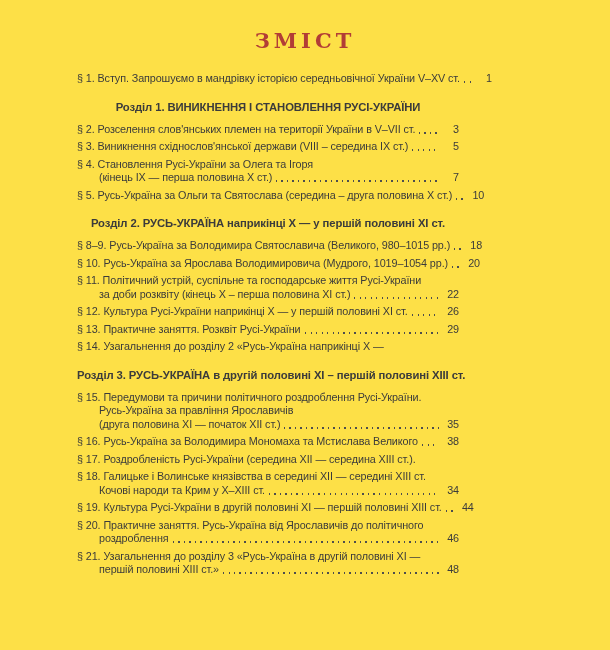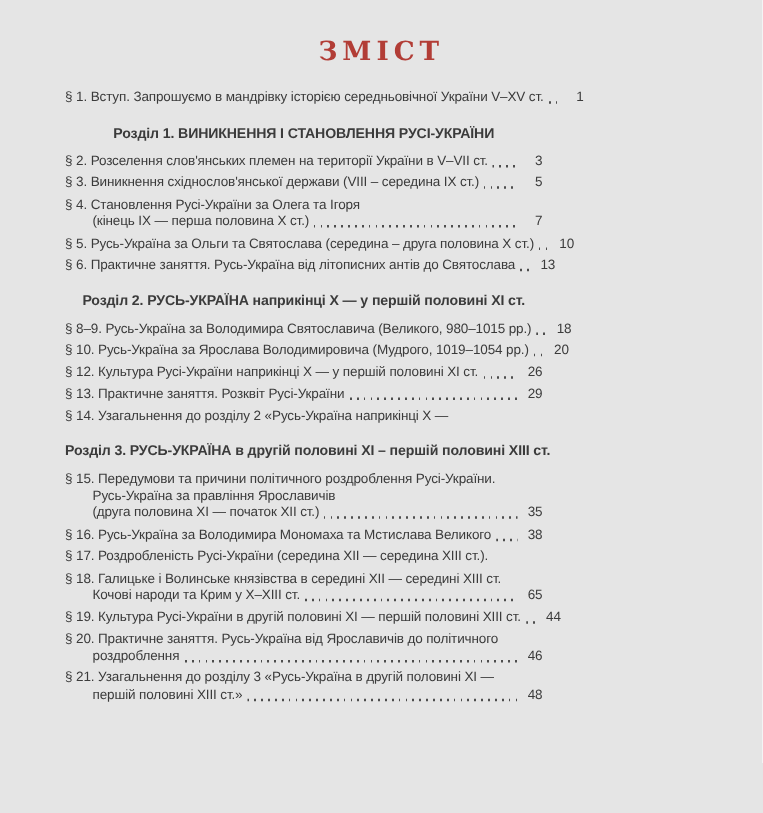--- a/index.html
+++ b/index.html
@@ -4,38 +4,38 @@
 <style>
   html, body {
     margin: 0;
     padding: 0;
     background: #ffffff;
   }
   .page {
     position: relative;
     width: 610px;
     height: 650px;
-    background: #e5e5e5;
+    background: #fde047;
     overflow: hidden;
     font-family: "Liberation Sans", sans-serif;
     color: #3b3b3b;
   }
   .title {
     margin: 0;
     padding-top: 30px;
     text-align: center;
     font-family: "DejaVu Serif", serif;
     font-weight: bold;
     font-size: 21px;
     line-height: 22px;
     letter-spacing: 4px;
   }
   .toc {
     width: 382px;
-    margin-left: 52px;
+    margin-left: 77px;
     margin-top: 20px;
     font-size: 10.8px;
     letter-spacing: -0.1px;
   }
   .section-heading {
     text-align: center;
     font-weight: bold;
     font-size: 11.3px;
     line-height: 14px;
     margin: 14px 0 9px 0;
@@ -112,42 +112,43 @@
             <span class="pg">7</span>
           </div>
         </div>
         <div class="toc-entry">
           <div class="line row">
             <span class="txt">§ 5. Русь-Україна за Ольги та Святослава (середина – друга половина X ст.)</span>
             <span class="dots"></span>
             <span class="pg">10</span>
           </div>
         </div>
-        <div class="toc-entry">
-          <div class="line row">
-            <span class="txt">§ 6. Практичне заняття. Русь-Україна від літописних антів до Святослава</span>
-            <span class="dots"></span>
-            <span class="pg">13</span>
-          </div>
-        </div>
       </div>
       <div class="toc-section">
         <div class="section-heading">Розділ 2. РУСЬ-УКРАЇНА наприкінці X — у першій половині XI ст.</div>
         <div class="toc-entry">
           <div class="line row">
             <span class="txt">§ 8–9. Русь-Україна за Володимира Святославича (Великого, 980–1015 рр.)</span>
             <span class="dots"></span>
             <span class="pg">18</span>
           </div>
         </div>
         <div class="toc-entry">
           <div class="line row">
             <span class="txt">§ 10. Русь-Україна за Ярослава Володимировича (Мудрого, 1019–1054 рр.)</span>
             <span class="dots"></span>
             <span class="pg">20</span>
+          </div>
+        </div>
+        <div class="toc-entry">
+          <div class="line"><span class="txt">§ 11. Політичний устрій, суспільне та господарське життя Русі-України</span></div>
+          <div class="line indent row">
+            <span class="txt">за доби розквіту (кінець X – перша половина XI ст.)</span>
+            <span class="dots"></span>
+            <span class="pg">22</span>
           </div>
         </div>
         <div class="toc-entry">
           <div class="line row">
             <span class="txt">§ 12. Культура Русі-України наприкінці X — у першій половині XI ст.</span>
             <span class="dots"></span>
             <span class="pg">26</span>
           </div>
         </div>
         <div class="toc-entry">
@@ -180,21 +181,21 @@
           </div>
         </div>
         <div class="toc-entry">
           <div class="line"><span class="txt">§ 17. Роздробленість Русі-України (середина XII — середина XIII ст.).</span></div>
         </div>
         <div class="toc-entry">
           <div class="line"><span class="txt">§ 18. Галицьке і Волинське князівства в середині XII — середині XIII ст.</span></div>
           <div class="line indent row">
             <span class="txt">Кочові народи та Крим у X–XIII ст.</span>
             <span class="dots"></span>
-            <span class="pg">65</span>
+            <span class="pg">34</span>
           </div>
         </div>
         <div class="toc-entry">
           <div class="line row">
             <span class="txt">§ 19. Культура Русі-України в другій половині XI — першій половині XIII ст.</span>
             <span class="dots"></span>
             <span class="pg">44</span>
           </div>
         </div>
         <div class="toc-entry">

